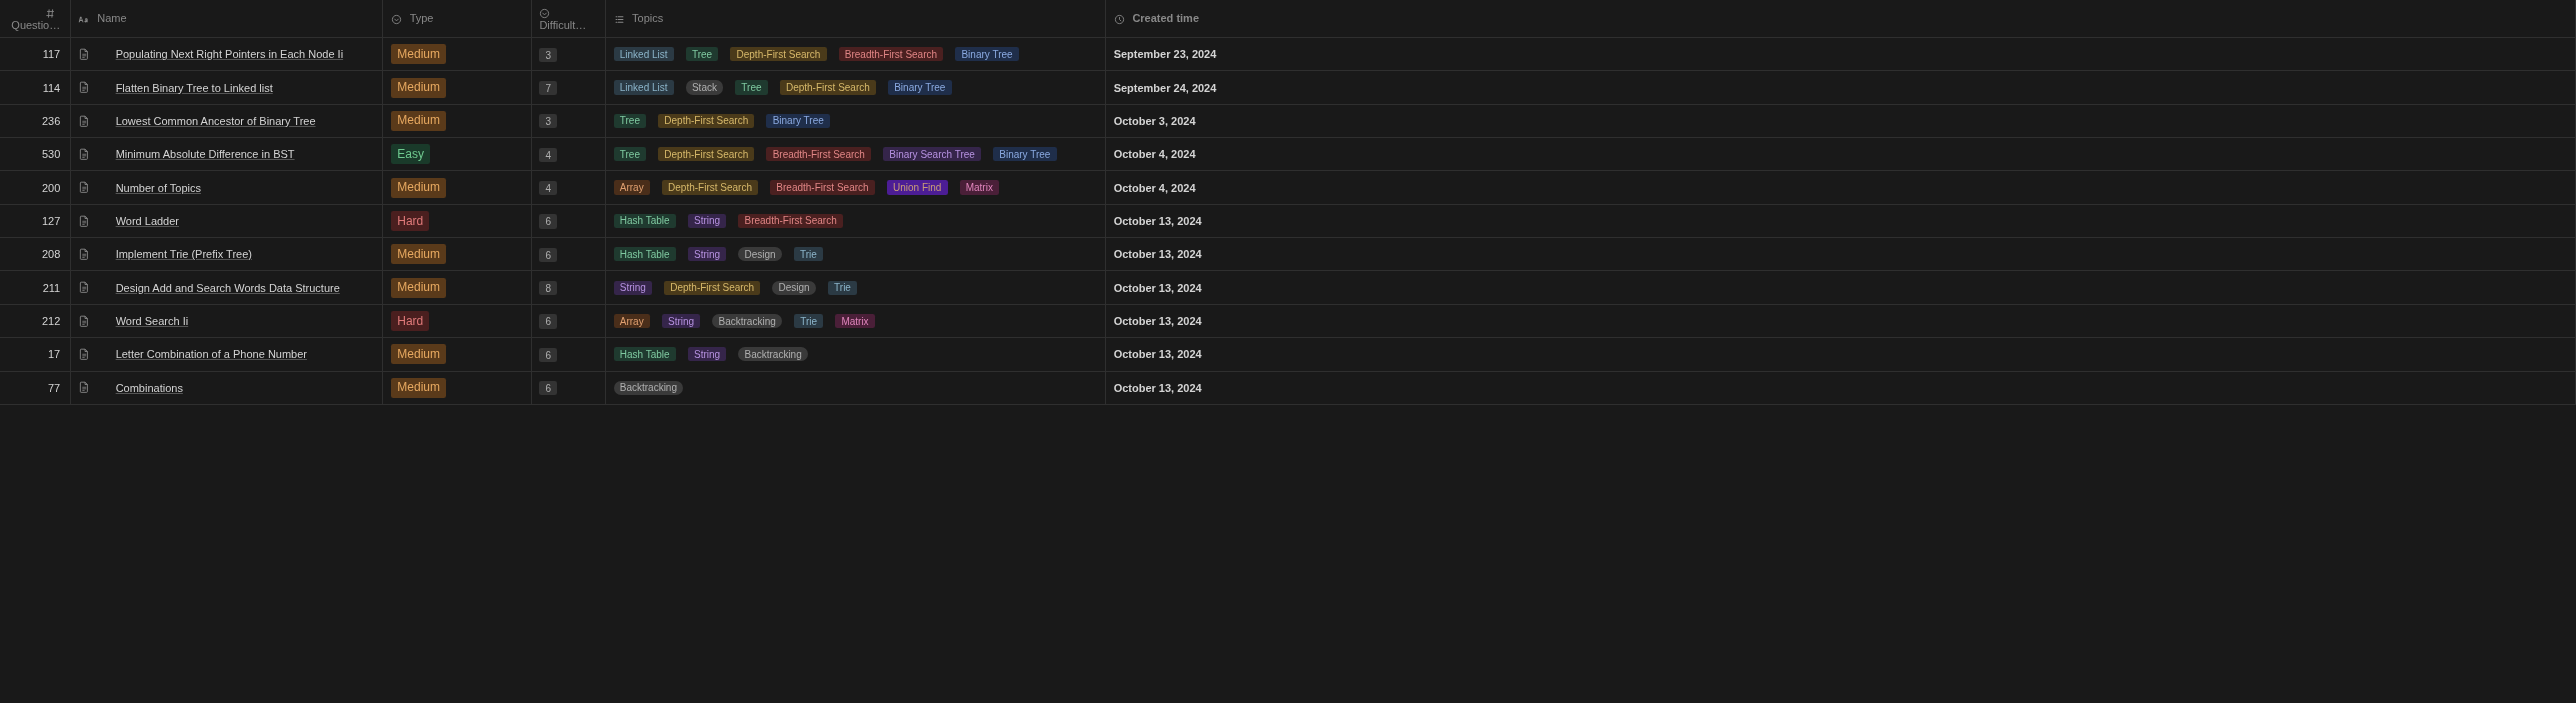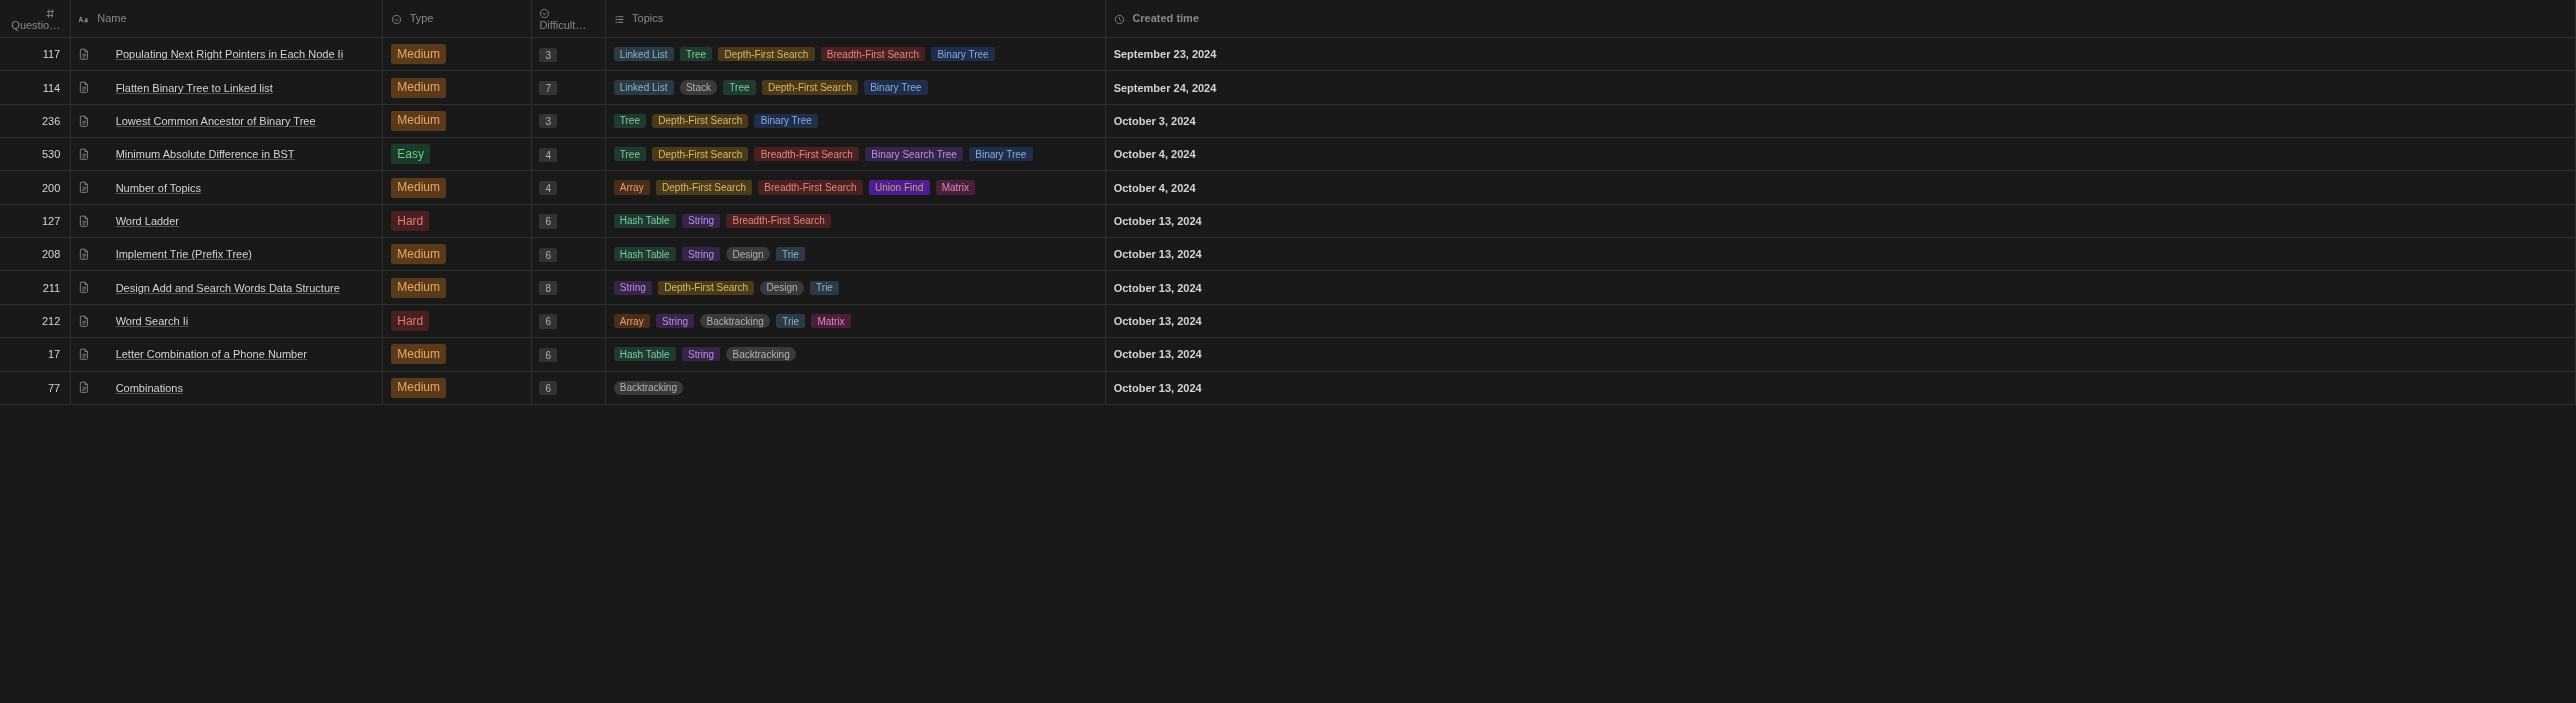--- a/index.html
+++ b/index.html
@@ -100,21 +100,21 @@
     .difficulty-num {
       background: #333;
       color: #b0b0b0;
       padding: 1.6px 6.2px;
       border-radius: 2.3px;
       font-size: 10px;
     }
     .topics-wrap {
       display: flex;
       flex-wrap: wrap;
-      gap: 6px;
+      gap: 12px;
       align-items: flex-end;
     }
     .tag {
       padding: 1.6px 6.2px;
       border-radius: 2.3px;
       font-size: 10px;
       white-space: nowrap;
     }
     .tag-default { background: #2b3a44; color: #8bb4c9; }
     .tag-green { background: #1f3a2f; color: #7fc9a0; }

